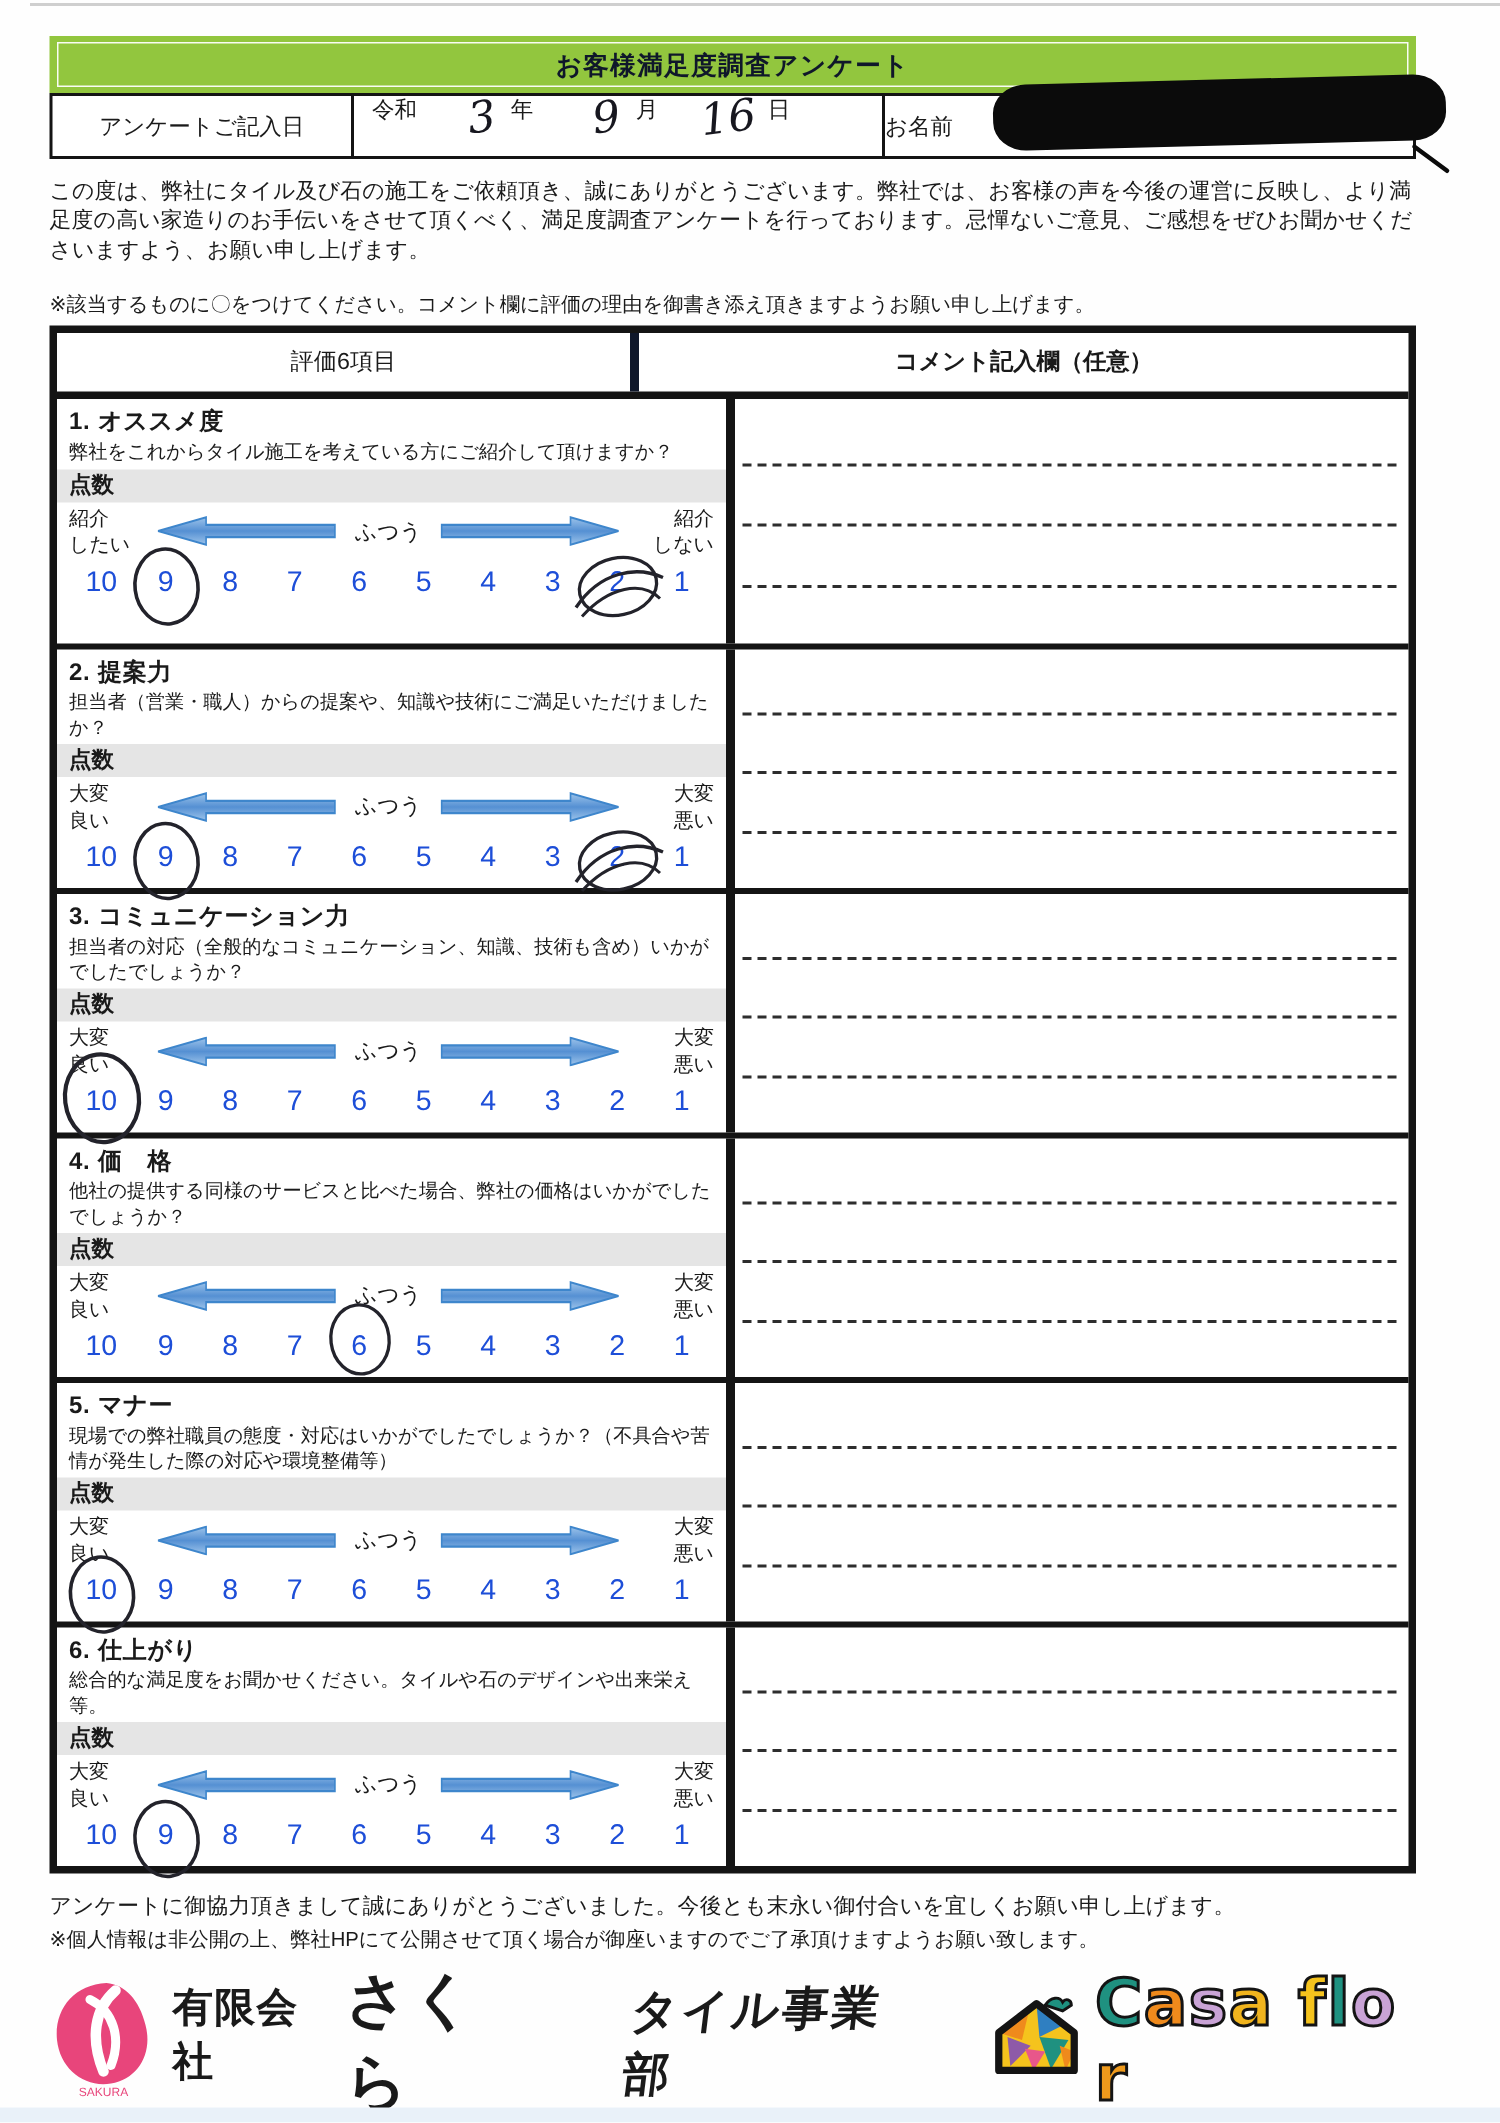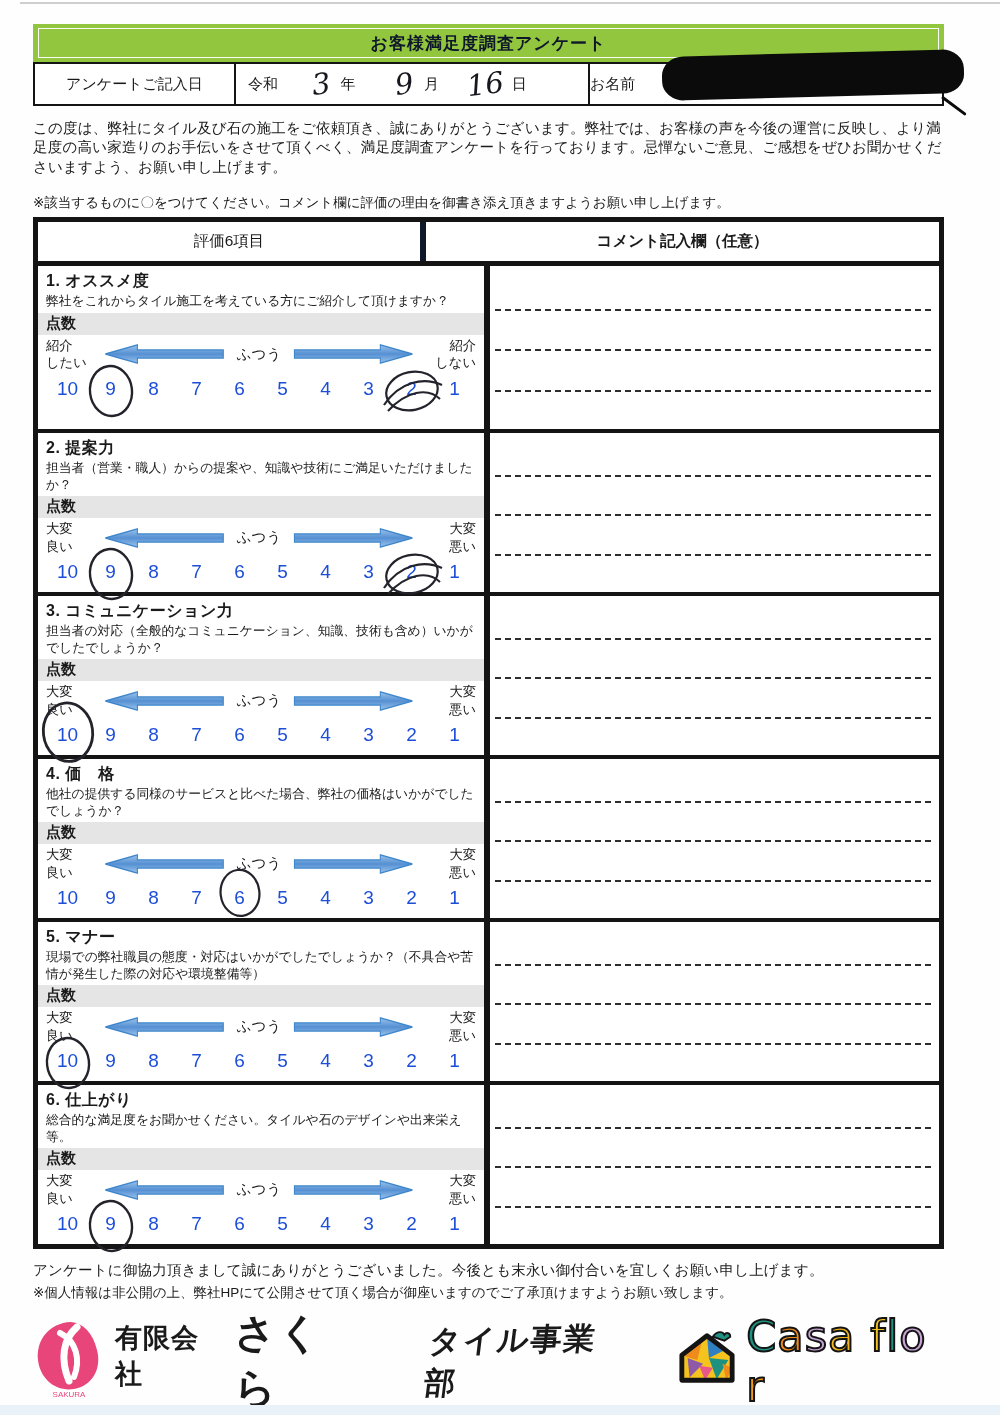--- a/index.html
+++ b/index.html
@@ -17,21 +17,21 @@
   .green-bar { background:#92c63e; height:38px; padding:4px 5px; }
   .green-bar-inner {
     border:1.5px solid rgba(255,255,255,.95); height:100%;
     display:flex; align-items:center; justify-content:center;
   }
   .green-title { color:#0f172a; font-weight:bold; font-size:17px; letter-spacing:1px; }
 
   
   .date-row { display:flex; border:2px solid #141414; height:44px; background:#fff; }
   .dr-label { width:201px; border-right:2px solid #141414; display:flex; align-items:center; justify-content:center; font-size:15px; }
-  .dr-date { width:354px; border-right:2px solid #141414; display:flex; align-items:center; padding:0 12px; font-size:15px; position:relative; }
+  .dr-date { width:354px; border-right:2px solid #141414; display:flex; align-items:flex-start; padding:0 12px; font-size:15px; position:relative; }
   .dr-name { flex:1; display:flex; align-items:center; font-size:15px; position:relative; }
   .hw { font-family:"DejaVu Serif",serif; font-style:italic; font-size:29px; color:#17171f; display:inline-block; transform:rotate(-7deg); line-height:1; }
   .hw-y { margin:0 10px 0 34px; } .hw-m { margin:0 10px 0 40px; } .hw-d { margin:0 8px 0 28px; }
   .redaction {
     position:absolute; left:72px; top:-11px; width:302px; height:44px;
     background:#0b0b0b; border-radius:22px / 19px; transform:rotate(-1.5deg); z-index:3;
   }
   .redaction::after {
     content:""; position:absolute; right:-4px; bottom:-14px; width:30px; height:3px;
     background:#0b0b0b; transform:rotate(38deg); border-radius:2px;
@@ -73,21 +73,21 @@
   
   .thanks { margin-top:12px; font-size:14.5px; letter-spacing:.2px; }
   .privacy { margin-top:4px; font-size:13.5px; }
   .logos { display:flex; align-items:center; margin-top:16px; height:86px; }
   .sakura-logo { width:72px; text-align:center; }
   .company { display:flex; align-items:baseline; margin-left:10px; }
   .company-prefix { font-size:27px; font-weight:bold; letter-spacing:1px; }
   .company-name { font-size:41px; font-weight:bold; margin-left:8px; letter-spacing:2px; }
   .division { margin-left:62px; font-size:31px; font-weight:bold; transform:skewX(-8deg) rotate(-1deg); letter-spacing:2px; }
   .house-logo { margin-left:48px; }
-  .brand { margin-left:6px; font-size:43px; font-weight:normal; letter-spacing:1px;
+  .brand { margin-left:6px; font-size:43px; font-weight:bold; letter-spacing:1px;
            -webkit-text-stroke:2px #141414; font-family:"DejaVu Sans",sans-serif; }
   .brand span { display:inline-block; }
 </style>
 </head>
 <body>
 
 <div class="scan-line"></div>
 
 <div class="page">
 

